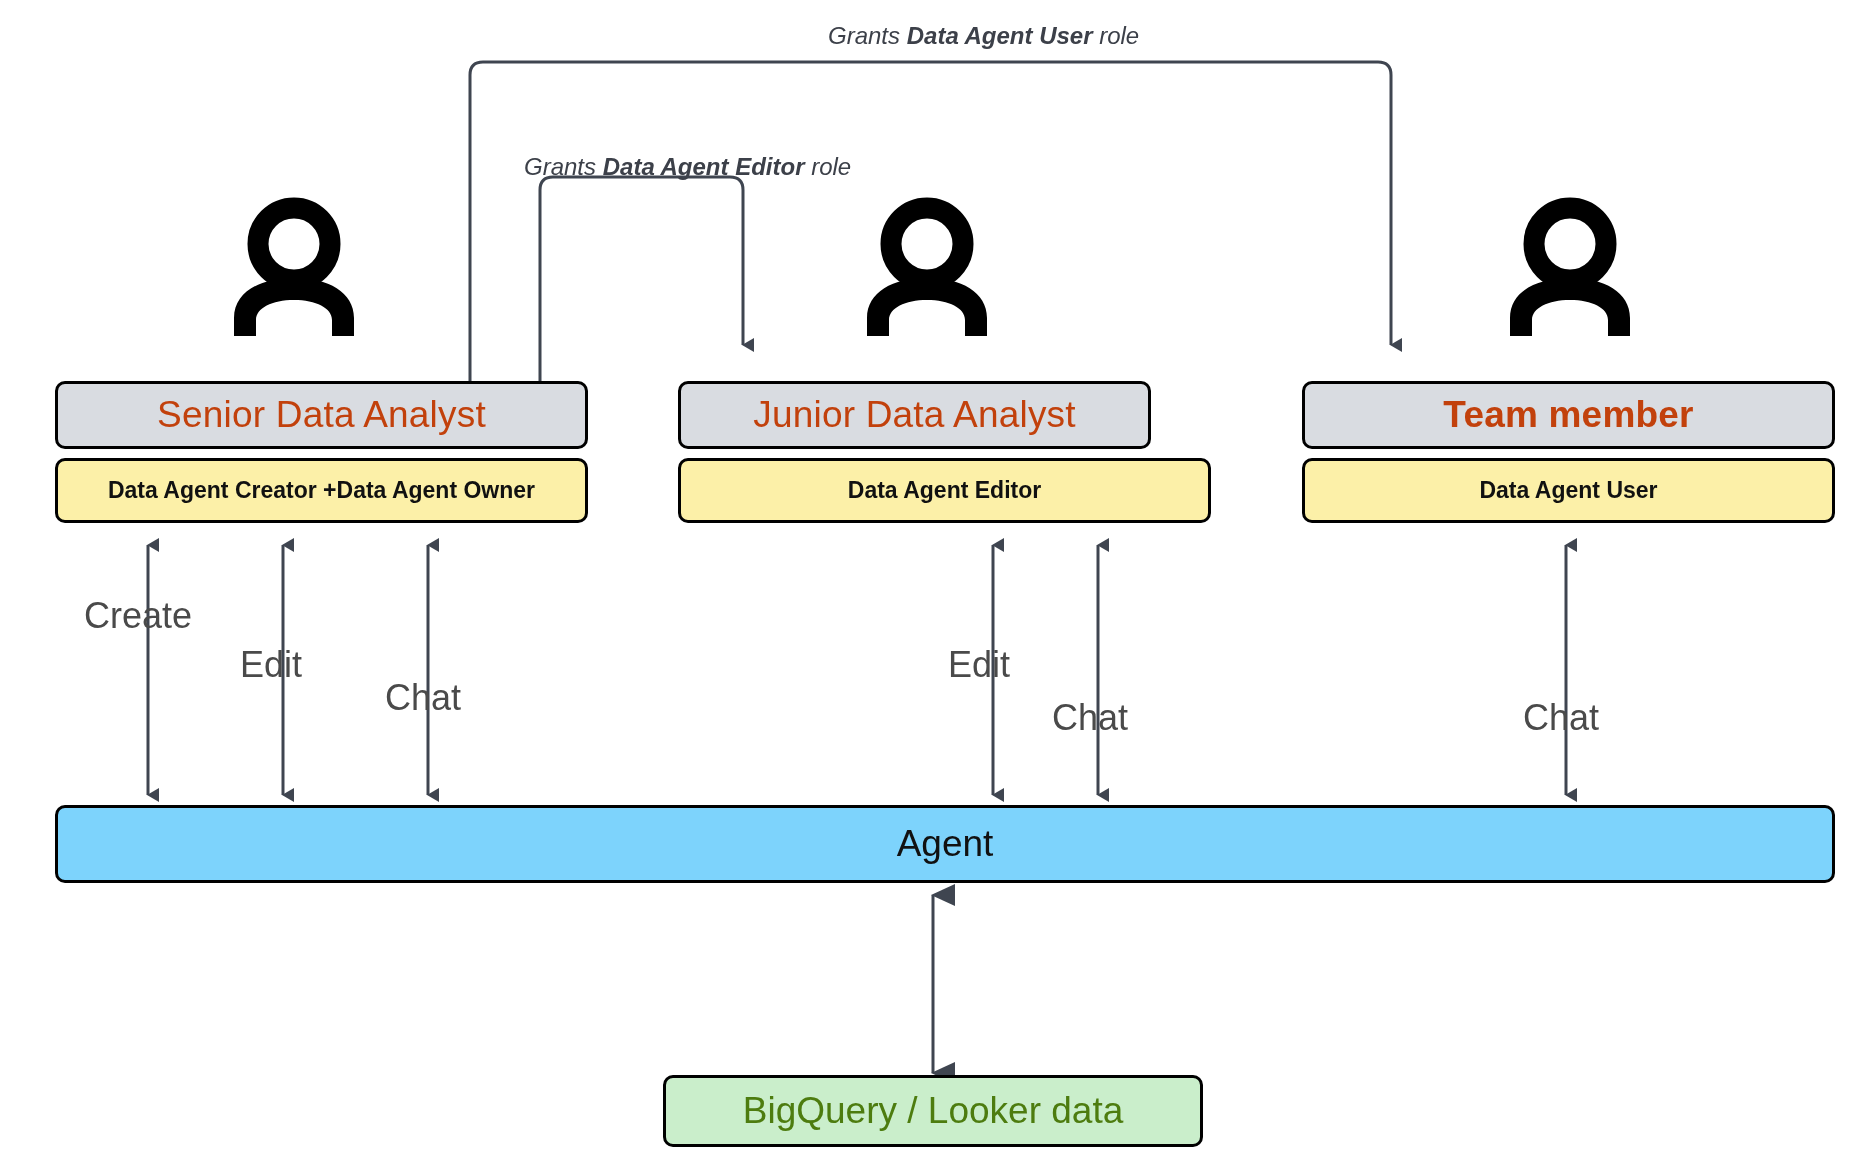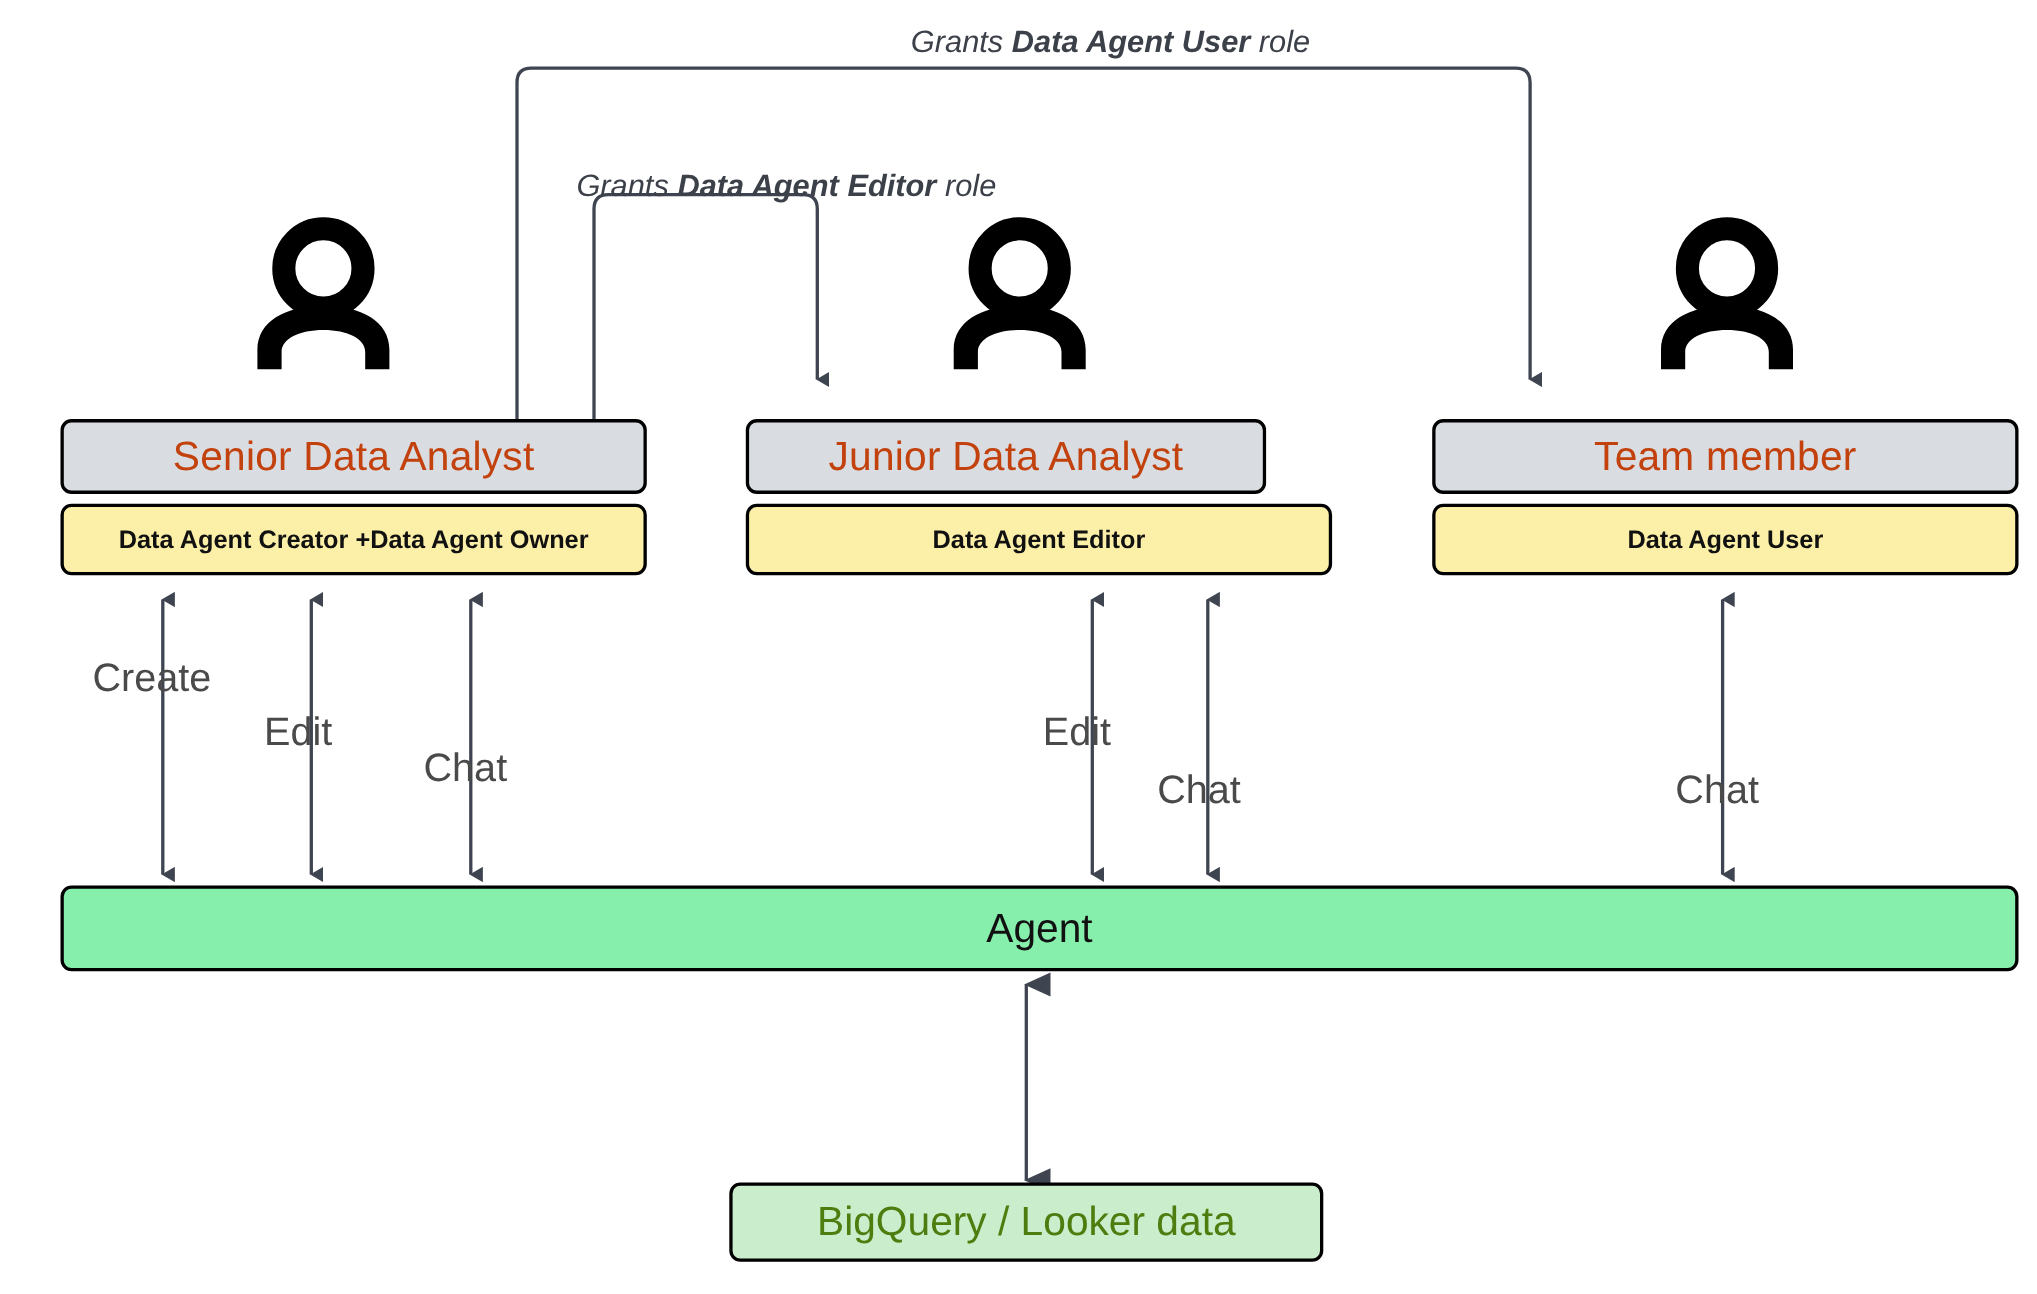--- a/index.html
+++ b/index.html
@@ -42,32 +42,32 @@
     letter-spacing: .2px;
   }
   .perm-box {
     background: #fcf0a8;
     font-weight: bold;
     font-size: 23px;
     line-height: 1.22;
     color: #111111;
   }
   .agent-box {
-    background: #86efac;
+    background: #7dd3fc;
     font-size: 37px;
     color: #111111;
   }
   .data-box {
     background: #caeecb;
     font-size: 37px;
     color: #4d7c0f;
   }
   .grant-label {
     position: absolute;
-    font-size: 28px;
+    font-size: 24px;
     font-style: italic;
     color: #3c4049;
     white-space: nowrap;
   }
   .grant-label b {
     font-weight: bold;
     font-style: italic;
   }
   .flow-label {
     position: absolute;
@@ -150,21 +150,21 @@
     <span>Data Agent Owner</span>
   </div>
 
   <div class="node role-box" style="left:678px; top:381px; width:473px; height:68px;">
     <span>Junior Data Analyst</span>
   </div>
   <div class="node perm-box" style="left:678px; top:458px; width:533px; height:65px;">
     <span>Data Agent Editor</span>
   </div>
 
-  <div class="node role-box" style="left:1302px; top:381px; width:533px; height:68px;">
+  <div class="node role-box" style="left:1302px; top:381px; width:533px; height:68px;font-weight:bold;">
     <span>Team member</span>
   </div>
   <div class="node perm-box" style="left:1302px; top:458px; width:533px; height:65px;">
     <span>Data Agent User</span>
   </div>
 
   <div class="flow-label" style="left:84px; top:595px;">
     <span>Create</span>
   </div>
   <div class="flow-label" style="left:240px; top:644px;">

